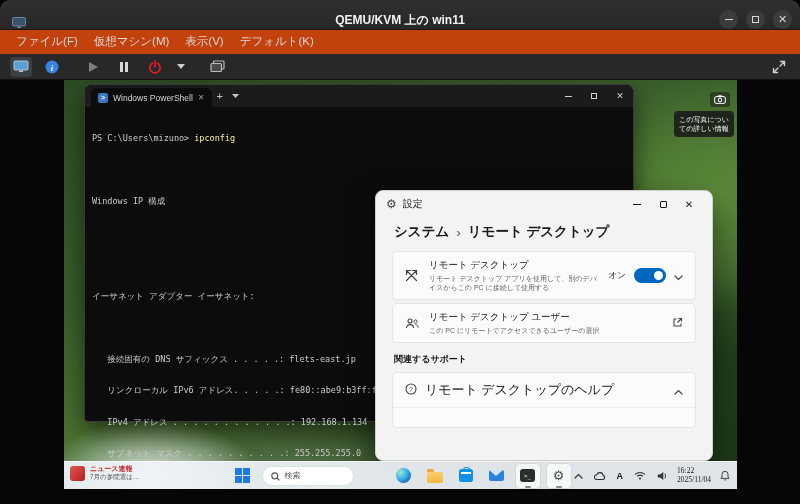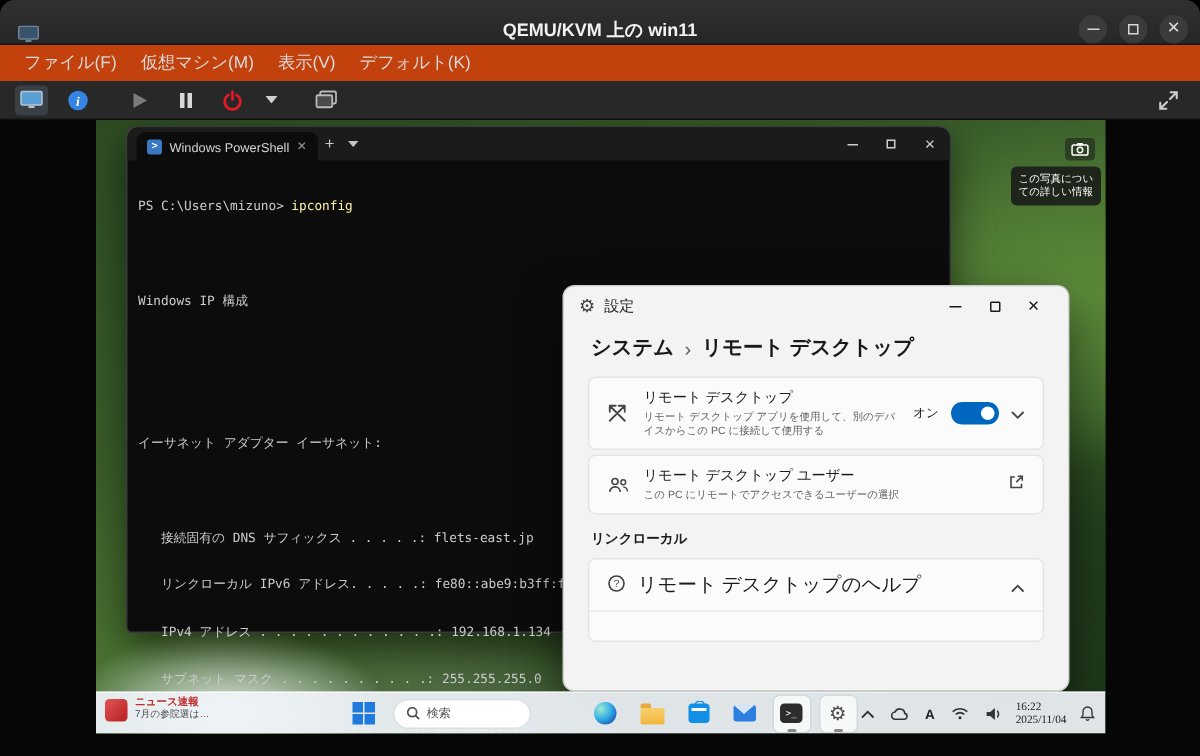--- a/index.html
+++ b/index.html
@@ -357,21 +357,21 @@
             <span class="card-right">
               <span>
                 <svg width="11" height="11" viewBox="0 0 11 11">
                     <path d="M4.5 2H2v7h7V6.5" fill="none" stroke="#454545" stroke-width="1.1"></path>
                     <path d="M6.5 1.5h3v3M9.5 1.5L5.5 5.5" fill="none" stroke="#454545" stroke-width="1.1"></path>
                   </svg>
               </span>
             </span>
           </div>
 
-          <div class="sec-header">リンクローカル</div>
+          <div class="sec-header">関連するサポート</div>
 
           <div class="help-card">
             <button class="help-header">
               <span>
                 <svg width="12" height="12" viewBox="0 0 12 12">
                     <circle cx="6" cy="6" r="5" fill="none" stroke="#454545" stroke-width="1.1"></circle>
                     <text x="6" y="8.6" text-anchor="middle" font-size="7" fill="#454545" font-family="Liberation Sans, sans-serif">?</text>
                   </svg>
               </span>
               <span class="help-title">リモート デスクトップのヘルプ</span>

